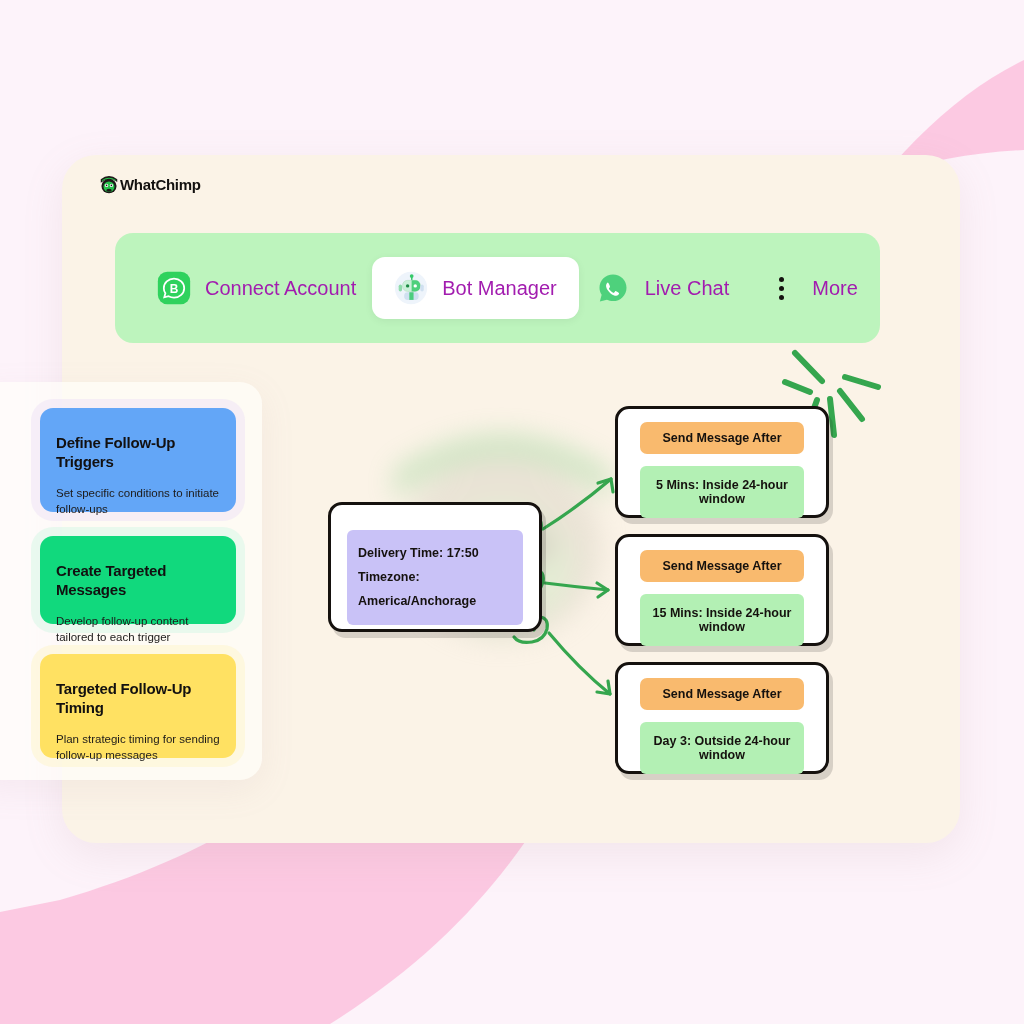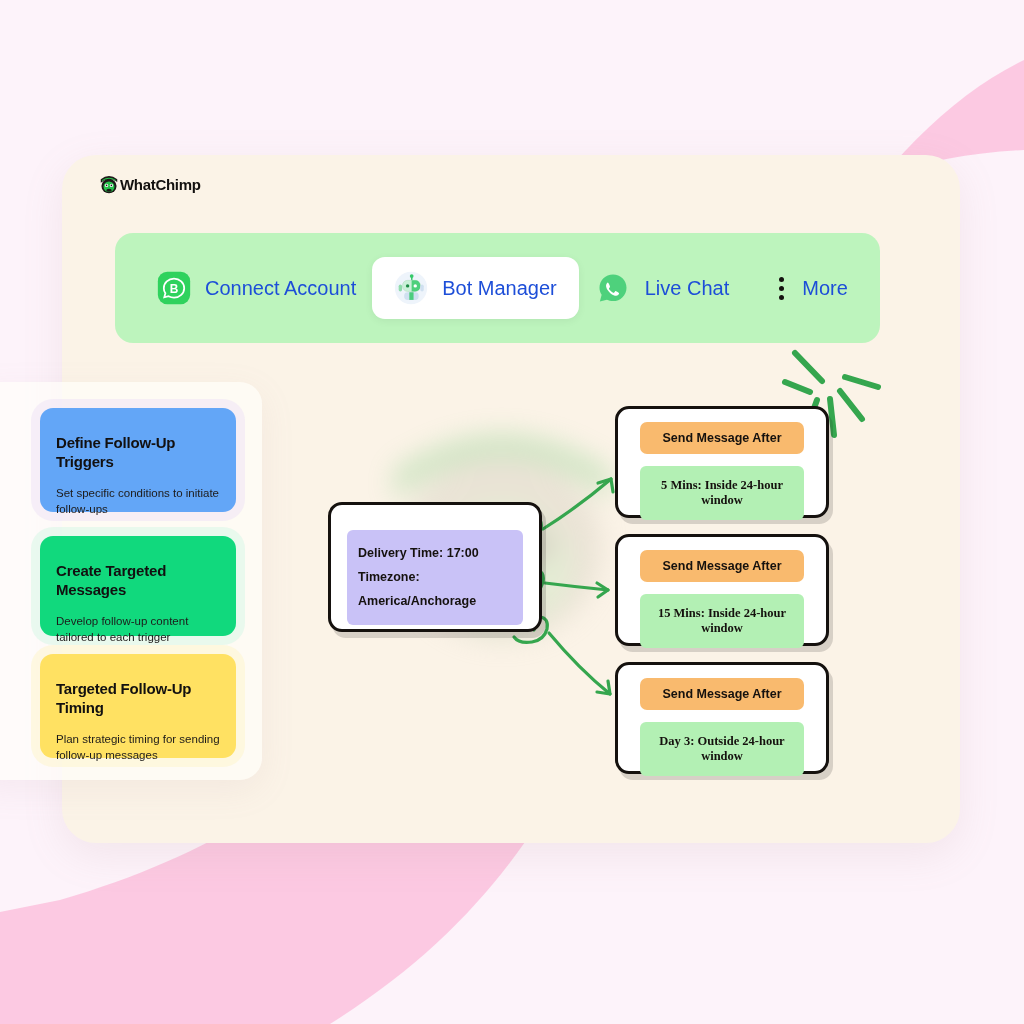--- a/index.html
+++ b/index.html
@@ -89,21 +89,21 @@
     border-radius: 13px;
     position: relative;
   }
   .nav-item.active {
     background: #ffffff;
     box-shadow: 0 2px 8px rgba(0,0,0,.06);
     padding: 14px 22px;
   }
   .nav-label {
     font-size: 20px;
-    color: #1d4ed8;
+    color: #a21caf;
     white-space: nowrap;
   }
   .nav-gap { width: 26px; }
   .nav-gap.small { width: 16px; }
   #more-divider {
     width: 1px;
     height: 34px;
     background: rgba(120,160,120,.30);
     margin-right: 18px;
   }
@@ -147,21 +147,21 @@
     line-height: 1.25;
     letter-spacing: -.2px;
   }
   .side-card .sc-desc {
     margin-top: 13px;
     font-size: 11.5px;
     color: #1d1b1a;
     line-height: 1.42;
   }
   #side-card-0 { top: 26px;  height: 104px; background: #63a6f7; box-shadow: 0 0 0 9px rgba(238,228,246,.55); }
-  #side-card-1 { top: 154px; height: 100px; background: #11d97d; box-shadow: 0 0 0 9px rgba(219,247,233,.62); }
+  #side-card-1 { top: 154px; height: 88px; background: #11d97d; box-shadow: 0 0 0 9px rgba(219,247,233,.62); }
   #side-card-2 { top: 272px; height: 104px; background: #ffe162; box-shadow: 0 0 0 9px rgba(253,246,212,.65); }
 
   
   .node {
     position: absolute;
     background: #ffffff;
     border: 3px solid #15110e;
     border-radius: 14px;
     box-sizing: border-box;
     box-shadow: 4px 6px 0 rgba(30,25,22,.16);
@@ -203,21 +203,20 @@
     width: 214px;
     height: 112px;
     padding: 13px 22px;
     left: 553px;
   }
   .node-right .node-body {
     margin-top: 12px;
     background: #b3f0b4;
     padding: 12px 10px;
     text-align: center;
-    font-family: Liberation Serif, serif;
   }
   #node-right-0 { top: 251px; }
   #node-right-1 { top: 379px; }
   #node-right-2 { top: 507px; }
 
   
   #flow-svg {
     position: absolute;
     left: 0; top: 0;
     width: 898px; height: 688px;
@@ -297,21 +296,21 @@
       <svg width="36" height="36" viewBox="0 0 40 40">
         <path d="M20 5 C11.7 5 5 11.5 5 19.6 c0 2.9 .9 5.6 2.4 7.9 L5.4 35 l7.9-2 c2 1 4.3 1.5 6.7 1.5 c8.3 0 15-6.5 15-14.9 C35 11.5 28.3 5 20 5 Z" fill="#4ed17c"></path>
         <path d="M15 13.5 c-.6 0-1.2 .3-1.6 .9 c-.6 .9-1.4 2.3-1 4.3 c.5 2.5 2.2 5 4.6 7 c2.5 2 5.1 2.8 6.3 2.9 c1.4 .1 2.6-.7 3.1-1.6 c.3-.6 .4-1.2 .3-1.5 c-.1-.3-2.9-1.9-3.3-2 c-.4-.2-.8-.1-1.1 .3 c-.3 .4-1 1.3-1.3 1.5 c-.2 .2-.5 .2-.9 0 c-1.4-.7-2.7-1.6-3.7-3 c-.9-1.2-1-1.8-.8-2.1 c.2-.3 .6-.7 .9-1.1 c.2-.3 .2-.6 .1-.9 c-.1-.3-1.1-2.9-1.5-3.4 c-.3-.4-.6-.4-1.1-.4 Z" fill="#ffffff"></path>
       </svg>
       <span class="nav-label">Live Chat</span>
     </div>
 
     <div class="nav-gap small"></div>
     <div id="more-divider"></div>
 
-    <div class="nav-item" style="gap:16px;">
+    <div class="nav-item" style="gap:26px;">
       <span class="dots-icon">
         <i></i>
           <i></i>
           <i></i>
       </span>
       <span class="nav-label">More</span>
     </div>
   </nav>
 
   <svg id="flow-svg" viewBox="0 0 898 688">
@@ -335,21 +334,21 @@
       <path d="M723 227 l25 10"></path>
       <path d="M755 245 l-12 33"></path>
       <path d="M768 244 l4 36"></path>
       <path d="M778 236 l22 28"></path>
       <path d="M783 222 l33 10"></path>
     </g>
   </svg>
 
   <div class="node" id="node-center">
     <div class="node-body">
-      <div>Delivery Time: 17:00</div>
+      <div>Delivery Time: 17:50</div>
       <div>Timezone: America/Anchorage</div>
     </div>
   </div>
 
   <div class="node node-right" id="node-right-0">
     <div class="node-head">Send Message After</div>
     <div class="node-body">5 Mins: Inside 24-hour window</div>
   </div>
 
   <div class="node node-right" id="node-right-1">

